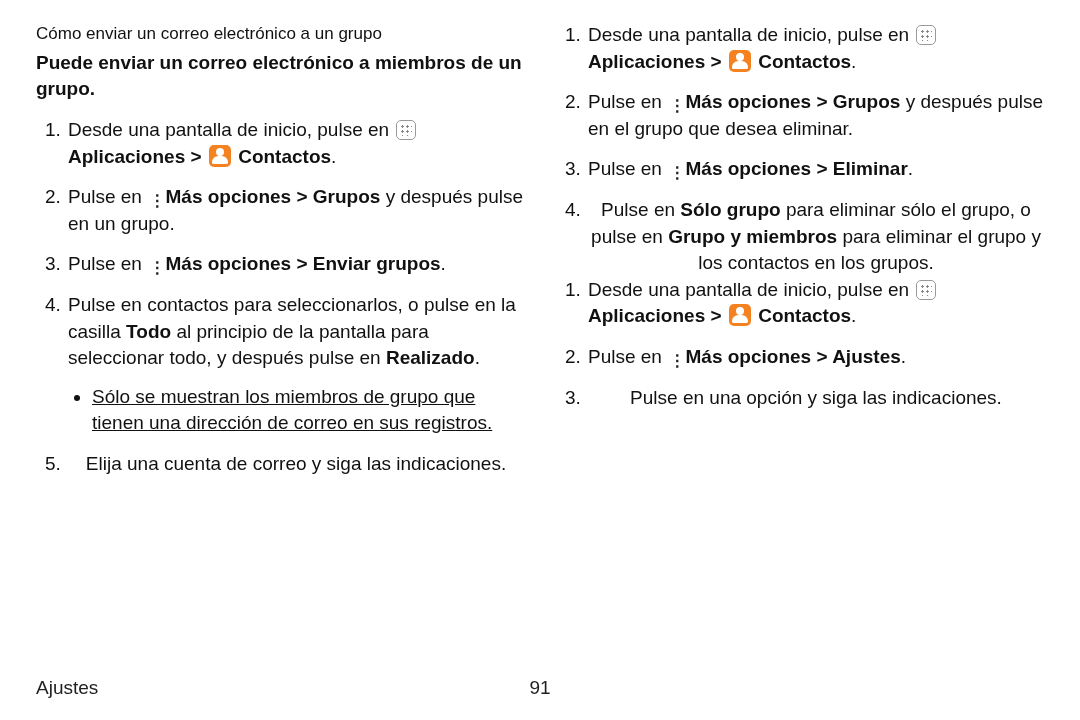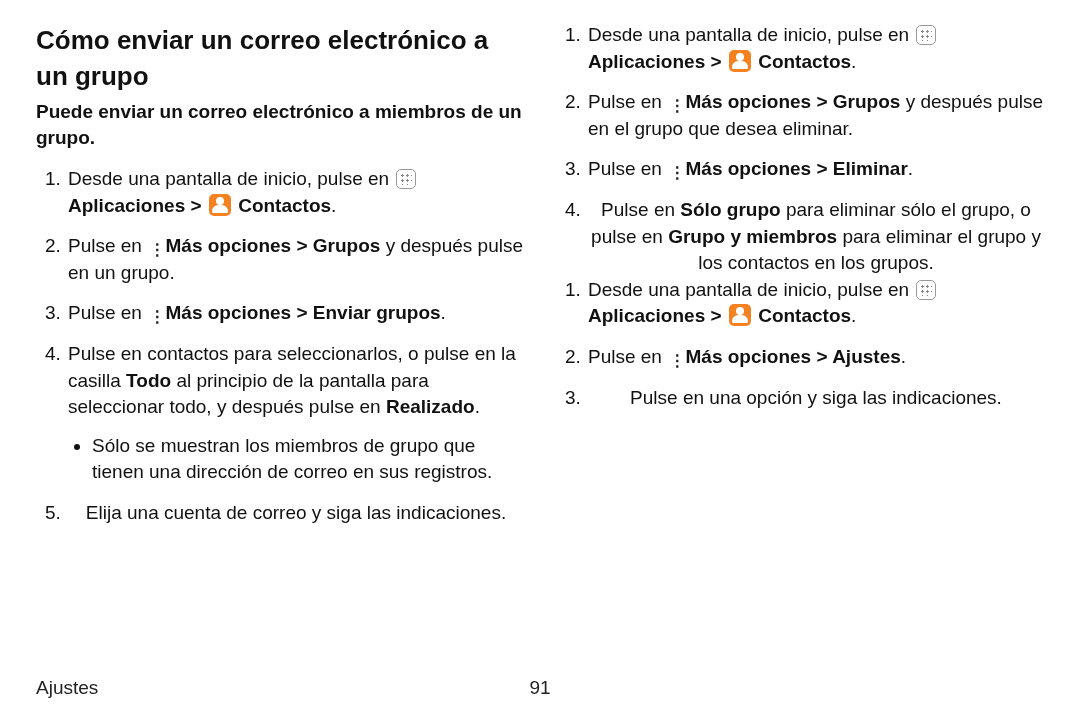--- a/index.html
+++ b/index.html
@@ -21,22 +21,22 @@
     position: relative;
   }
   .columns {
     display: flex;
     gap: 32px;
   }
   .col {
     flex: 1 1 0;
   }
   h2.section {
-    font-size: 26px;
-    font-weight: 700;
+    font-size: 17px;
+    font-weight: 400;
     margin: 0 0 4px 0;
   }
   h1.section-big {
     font-size: 27px;
     font-weight: 700;
     margin: 28px 0 4px 0;
   }
   .intro {
     margin: 0 0 14px 0;
     font-weight: bold;
@@ -54,20 +54,21 @@
     margin-bottom: 0;
     text-align: center;
   }
   ul.sub {
     list-style: disc;
     padding-left: 24px;
     margin: 12px 0 0 0;
   }
   ul.sub > li {
     margin-bottom: 0;
+    text-decoration: underline;
   }
   .b { font-weight: 700; }
   .icon {
     display: inline-block;
     vertical-align: -4px;
     margin: 0 2px;
   }
   .icon.apps {
     width: 20px; height: 20px;
     border: 1.5px solid #999;

